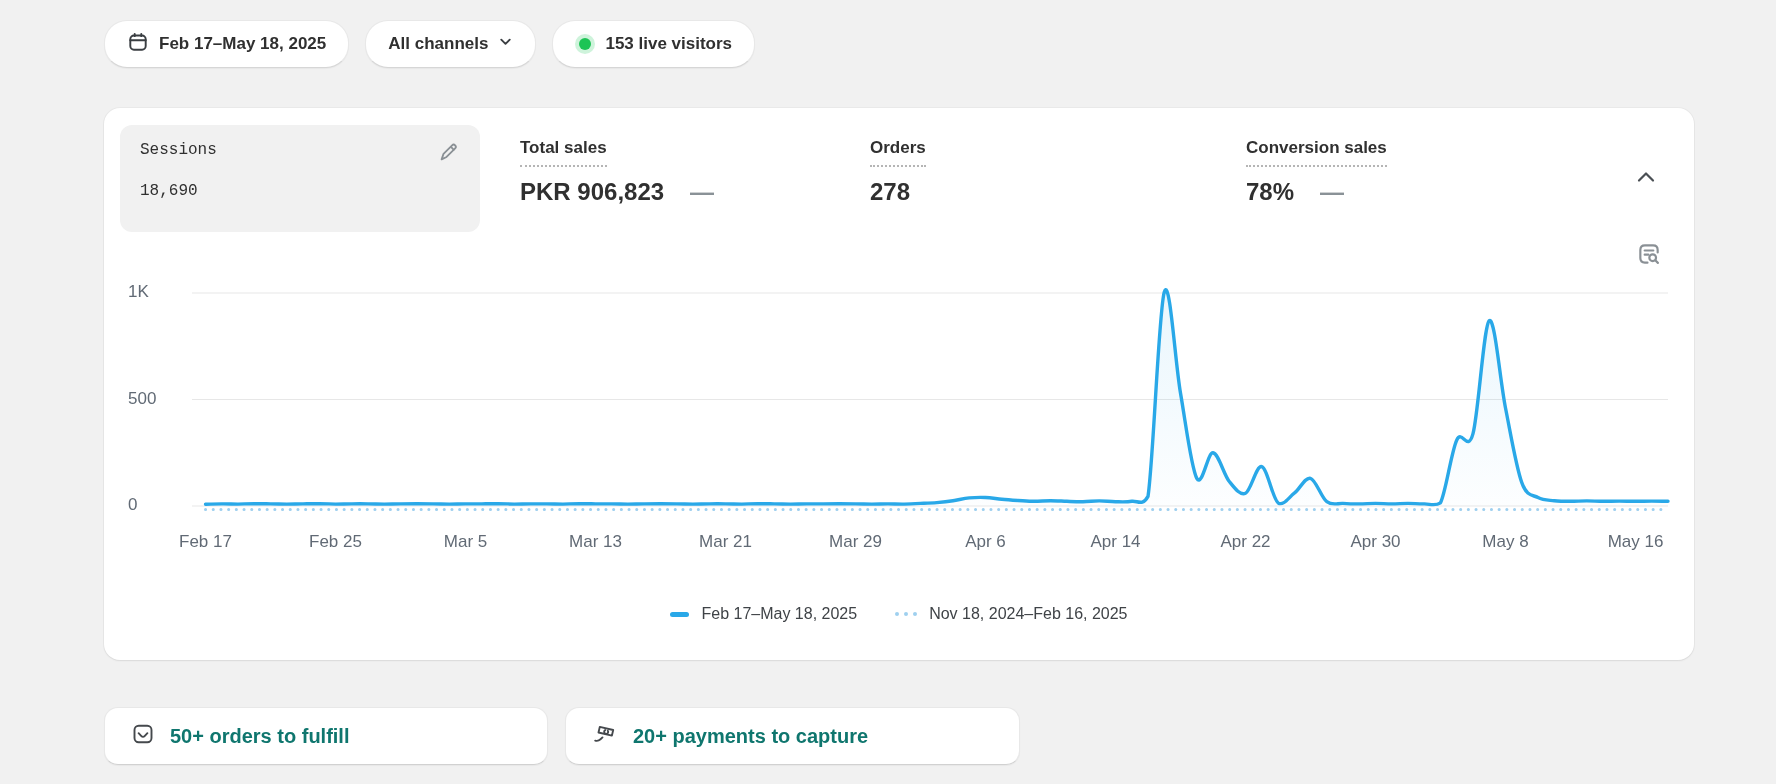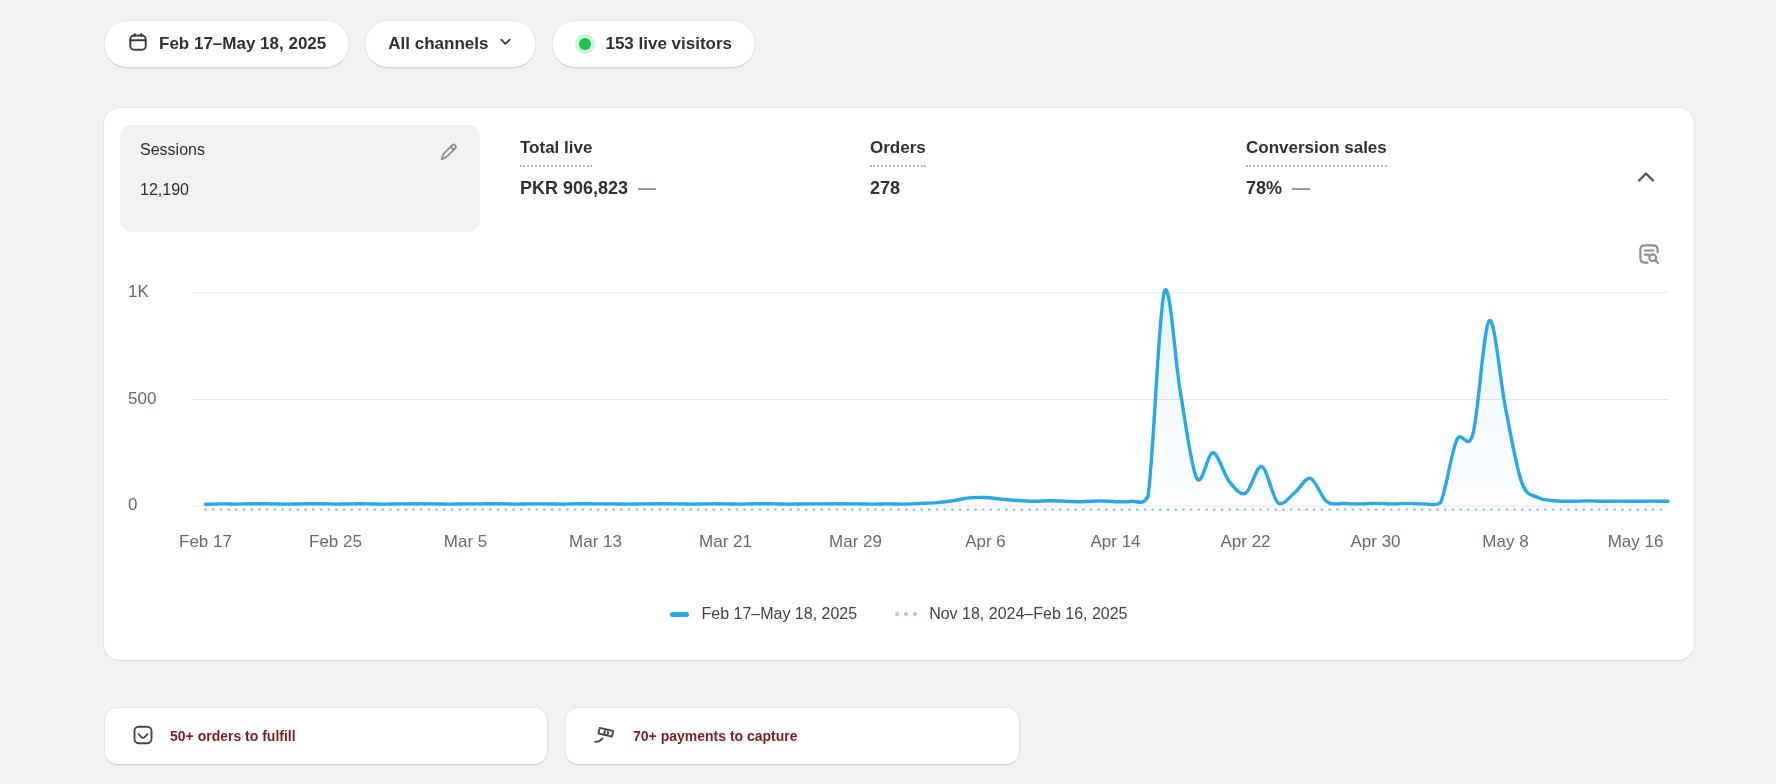--- a/index.html
+++ b/index.html
@@ -24,44 +24,44 @@
   
   .card{
     position:absolute;left:104px;top:108px;width:1590px;height:552px;
     background:#fff;border-radius:16px;box-shadow:0 1px 2px rgba(0,0,0,.07),0 0 0 1px rgba(0,0,0,.03);
   }
   .metric{position:absolute;top:30px;}
   .metric .m-label{
     display:inline-block;font-size:17px;font-weight:700;color:#303030;
     border-bottom:2px dotted #b5b5b5;padding-bottom:7px;
   }
-  .metric .m-value{margin-top:11px;font-size:18px;font-weight:700;color:#303030;display:flex;align-items:flex-start;gap:10px;}
+  .metric .m-value{margin-top:11px;font-size:24px;font-weight:700;color:#303030;display:flex;align-items:flex-start;gap:26px;}
   .metric .m-delta{color:#8a9297;font-weight:700;letter-spacing:-1px;}
   .sessions-box{
     position:absolute;left:16px;top:17px;width:360px;height:107px;
-    background:#f1f1f1;border-radius:12px;padding:16px 20px;box-sizing:border-box;cursor:pointer;
+    background:#f1f1f1;border-radius:12px;padding:16px 20px;box-sizing:border-box;cursor:pointer;font-family:Liberation Mono, monospace;
   }
   .sessions-box .row1{display:flex;align-items:flex-start;justify-content:space-between;}
   .card-chevron{position:absolute;right:38px;top:62px;cursor:pointer;}
   .inspect-btn{position:absolute;right:32px;top:133px;cursor:pointer;}
   
   .chart-wrap{position:absolute;left:0;top:130px;width:1665px;height:330px;}
   
   .legend{position:absolute;left:0;top:497px;width:100%;display:flex;justify-content:center;gap:38px;align-items:center;}
   .legend .item{display:flex;align-items:center;gap:12px;font-size:16px;color:#3f4347;}
   .lg-bar{width:19px;height:5px;border-radius:3px;}
   .lg-dots{display:flex;gap:5px;}
   .lg-dots i{width:4px;height:4px;border-radius:50%;display:block;}
   
   .actions{position:absolute;left:104px;top:707px;display:flex;gap:17px;}
   .action-btn{
     display:flex;align-items:center;gap:15px;height:58px;box-sizing:border-box;
     padding-left:26px;background:#fff;border:1px solid rgba(0,0,0,.09);border-bottom-color:rgba(0,0,0,.18);
     border-radius:14px;box-shadow:0 1px 1px rgba(0,0,0,.04);
-    font-size:14px;font-weight:700;color:#7f1d1d;cursor:pointer;
+    font-size:20px;font-weight:700;color:#0f766e;cursor:pointer;
   }
   .action-btn.orders{width:444px;}
   .action-btn.payments{width:455px;}
 </style>
 </head>
 <body>
 
 <div class="toolbar">
   <div class="pill">
     <span>
@@ -97,25 +97,25 @@
   <div class="sessions-box">
     <div class="row1">
       <span class="m-label">Sessions</span>
       <span>
         <svg width="22" height="22" viewBox="0 0 22 22" fill="none" stroke="#8a9095" stroke-width="1.8" stroke-linejoin="round">
           <path d="M3.6 18.4l1.9-5.5 8.6-8.6a2.15 2.15 0 013.05 3.05l-8.6 8.6-4.95 2.45z"></path>
           <path d="M12.7 5.7l3.6 3.6"></path>
         </svg>
       </span>
     </div>
-    <div class="m-value" style="margin-top:14px;">12,190</div>
+    <div class="m-value" style="margin-top:14px;">18,690</div>
   </div>
 
   <div class="metric" style="left:416px;">
-    <span class="m-label">Total live</span>
+    <span class="m-label">Total sales</span>
     <div class="m-value">
       <span>PKR 906,823</span>
       <span class="m-delta">—</span>
     </div>
   </div>
 
   <div class="metric" style="left:766px;">
     <span class="m-label">Orders</span>
     <div class="m-value">
       <span>278</span>
@@ -205,15 +205,15 @@
     <span>50+ orders to fulfill</span>
   </div>
   <div class="action-btn payments">
     <span>
       <svg width="26" height="24" viewBox="0 0 26 24" fill="none" stroke="#45494d" stroke-width="1.9" stroke-linecap="round" stroke-linejoin="round">
         <path d="M7.8 4.9l13.4 3.1-1.3 5.6-13.4-3.1z"></path>
         <path d="M13.2 8.1a2 2 0 102.6.6"></path>
         <path d="M3.2 18.6c2.2.7 4-.1 5.3-1.3l2-1.9"></path>
       </svg>
     </span>
-    <span>70+ payments to capture</span>
+    <span>20+ payments to capture</span>
   </div>
 </div>
 
 </body></html>

